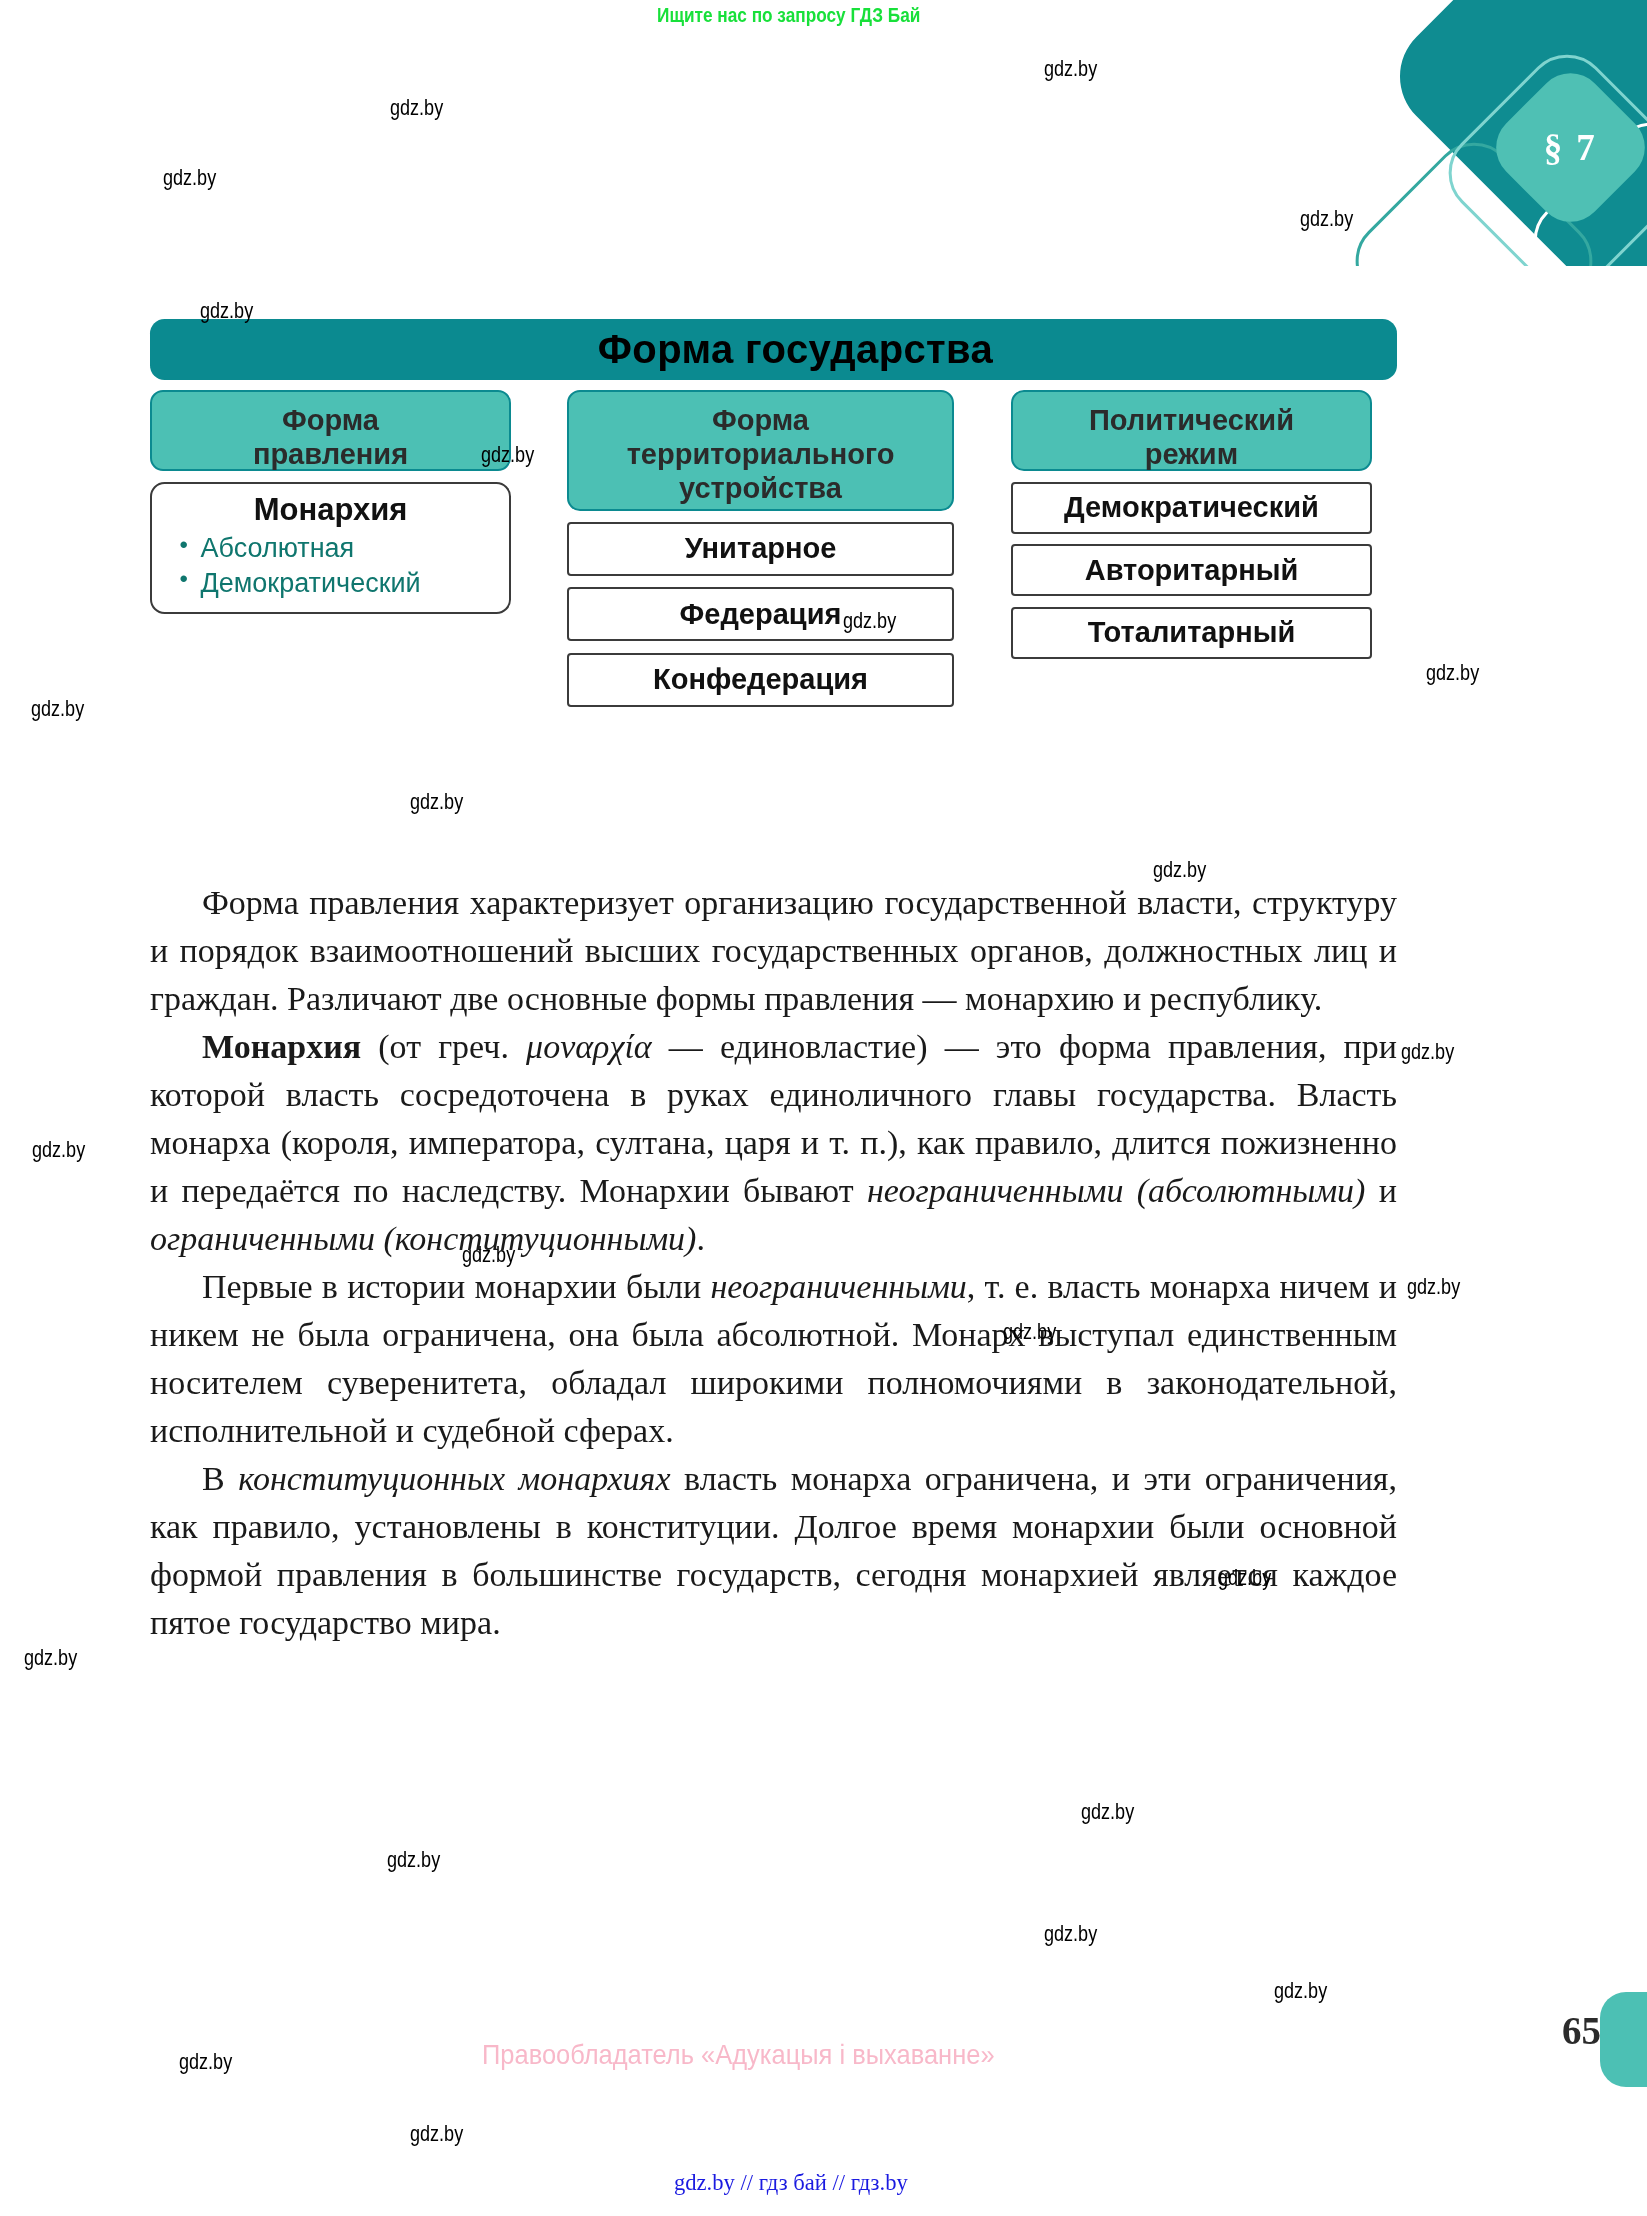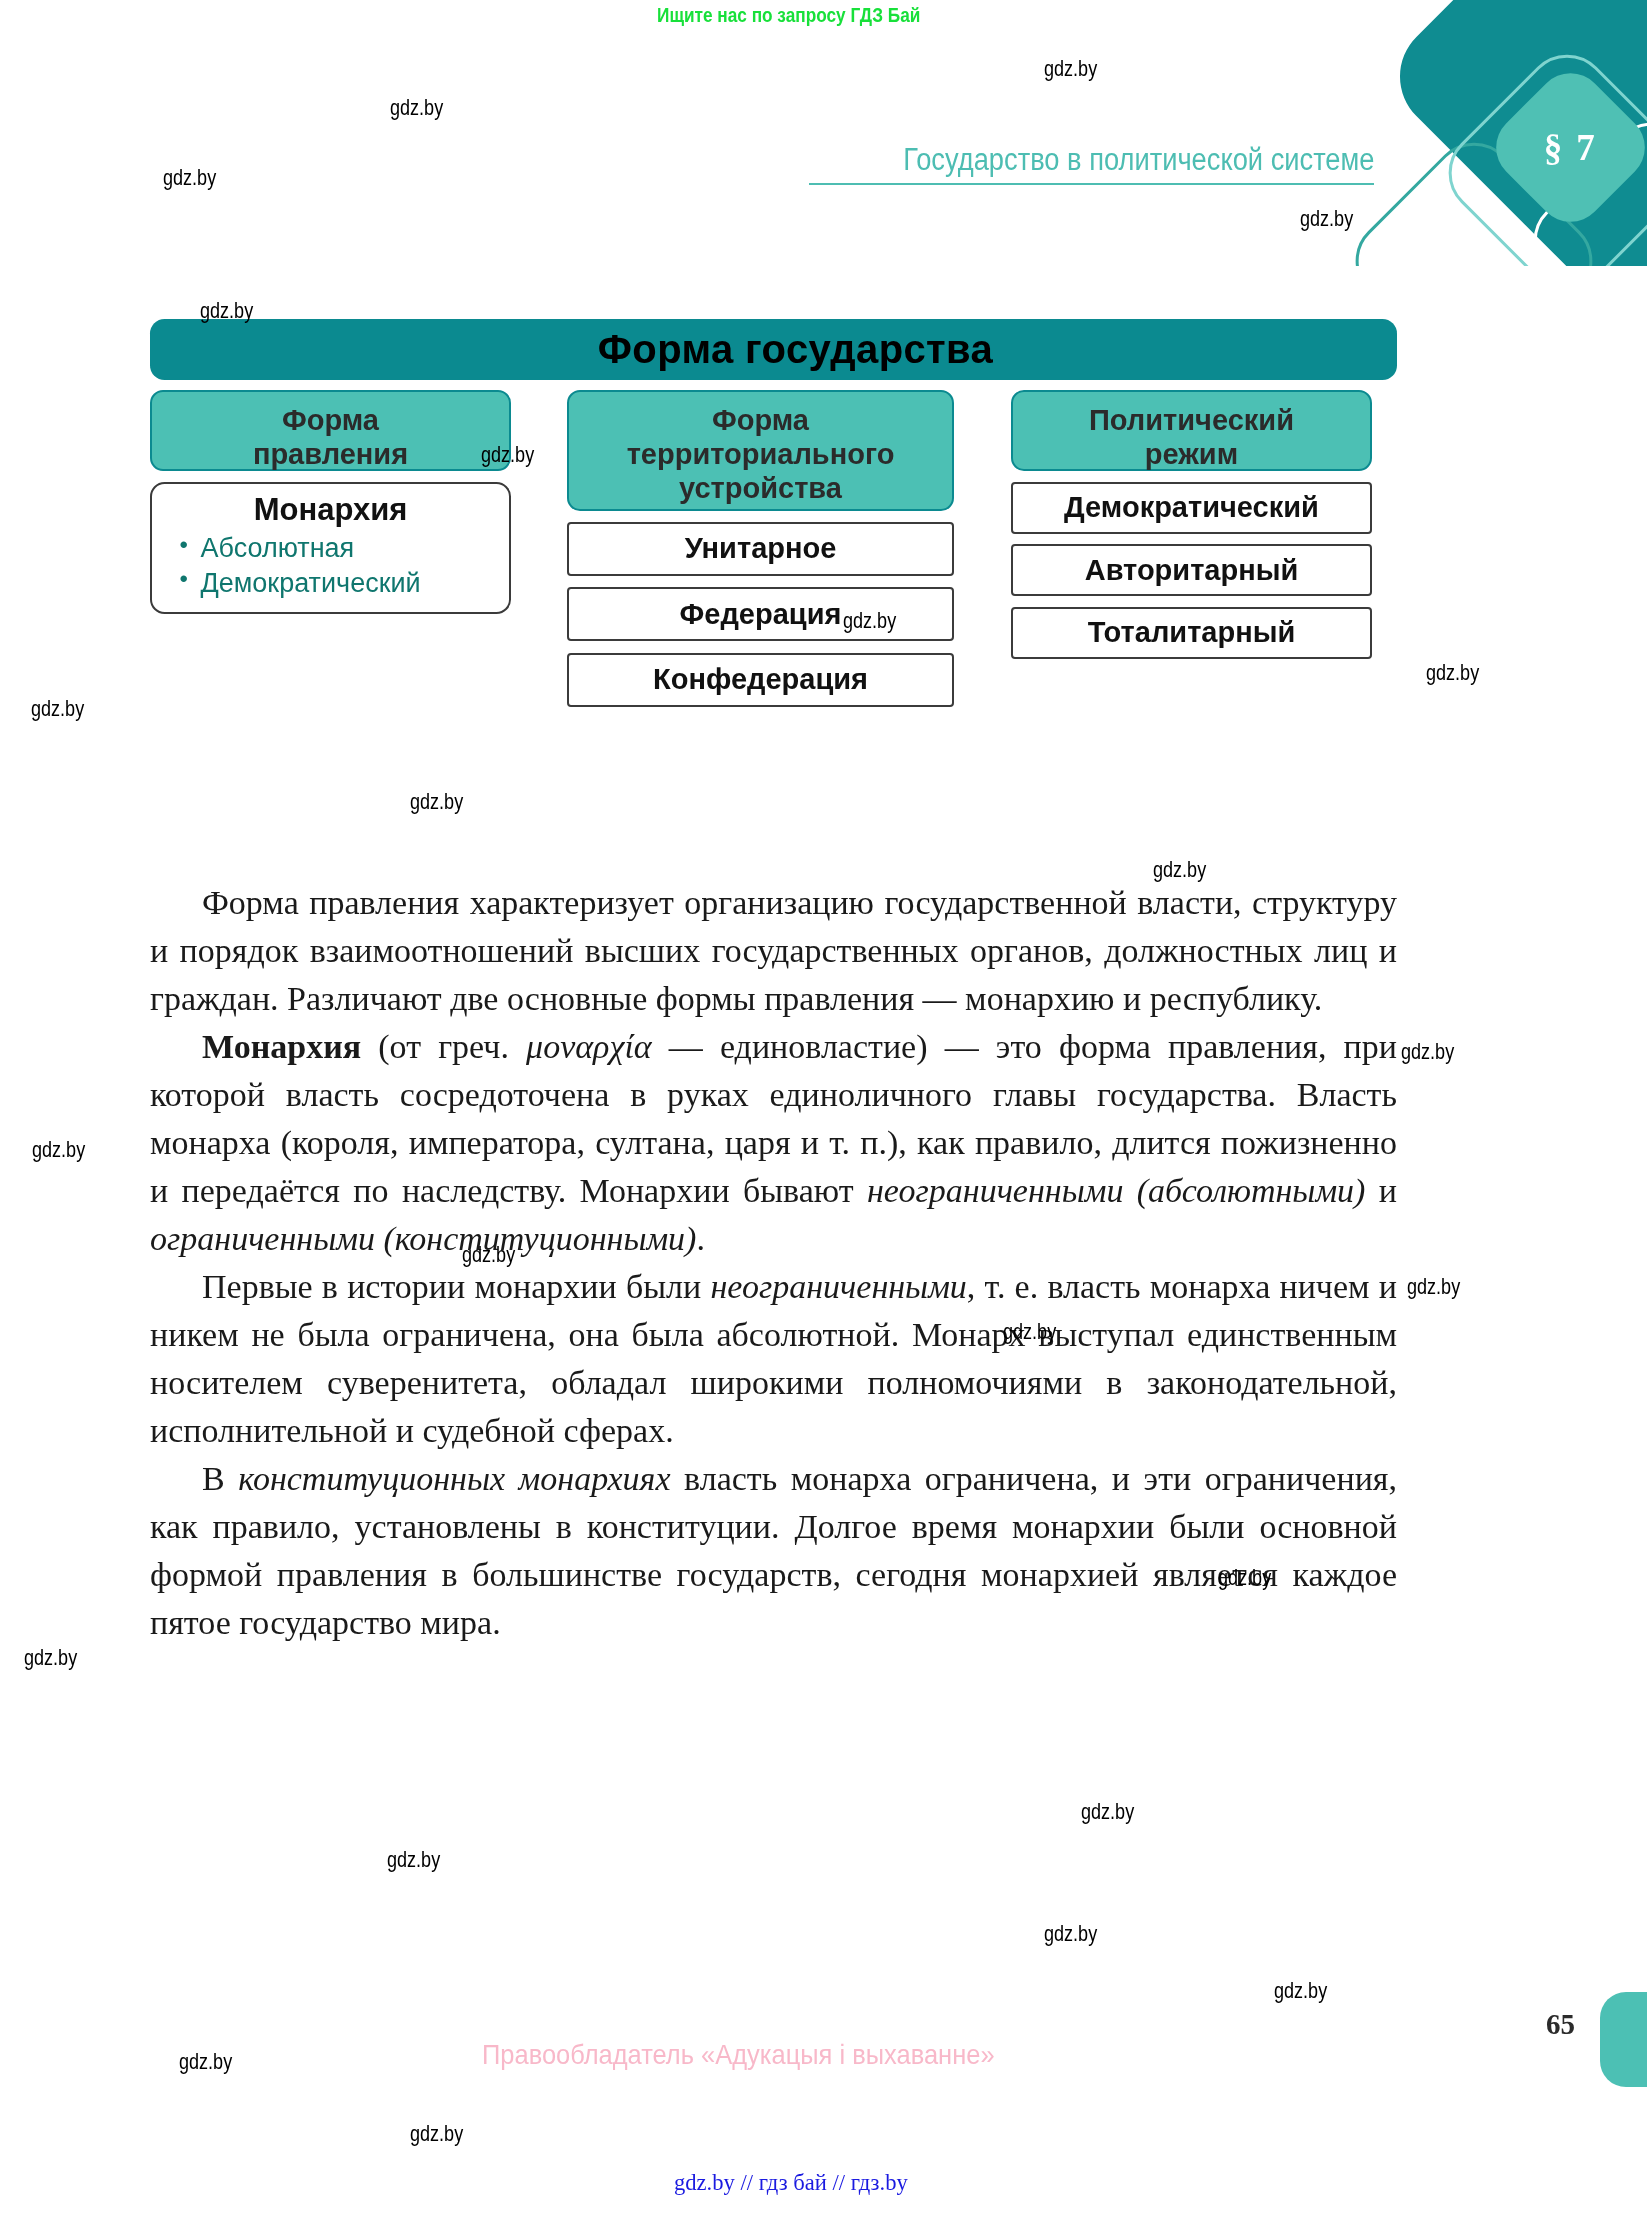--- a/index.html
+++ b/index.html
@@ -143,23 +143,23 @@
   .bd{font-weight:bold;}
 
   
   .rights{
     position:absolute;left:482px;top:2039px;
     font-family:"Liberation Sans",sans-serif;
     font-size:27.4px;color:#f8b8c9;white-space:nowrap;
     transform:scaleX(.93);transform-origin:left center;
   }
   .pagenum{
-    position:absolute;right:73px;top:2008px;
+    position:absolute;right:47px;top:2008px;
     font-family:"Liberation Serif",serif;font-weight:bold;
-    font-size:29px;color:#2b2b2b;
+    font-size:39px;color:#2b2b2b;
   }
   .pagetab{
     position:absolute;right:0;top:1992px;
     width:48px;height:95px;background:#4cc0b4;
     border-radius:26px 0 0 26px;
   }
   .pagetab::after{
     content:"";position:absolute;right:0;top:0;width:16px;height:95px;background:#4cc0b4;
   }
   .bottomline{
@@ -177,24 +177,20 @@
 
   <div class="corner">
     <div class="slab"></div>
     <div class="ring r3"></div>
     <div class="ring r1"></div>
     <div class="ring r2"></div>
     <div class="diamond"></div>
     <div class="secnum">§ 7</div>
   </div>
 
-  <div class="runhead">
-    <span class="rh-text">Государство в политической системе</span>
-    <div class="rh-rule"></div>
-  </div>
 
   <div class="diagram">
 
     <div class="title-bar">Форма государства</div>
 
     <div class="cols">
 
       <div class="col c1">
         <div class="head-box h1">
           <span>Форма</span><br>

